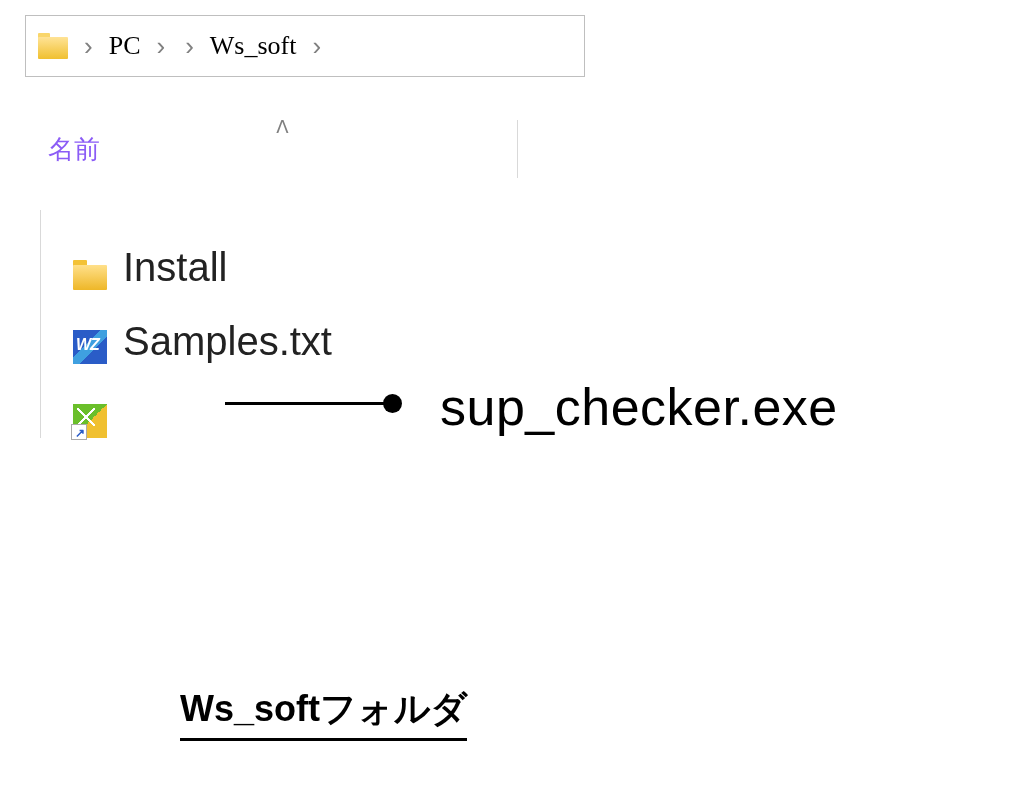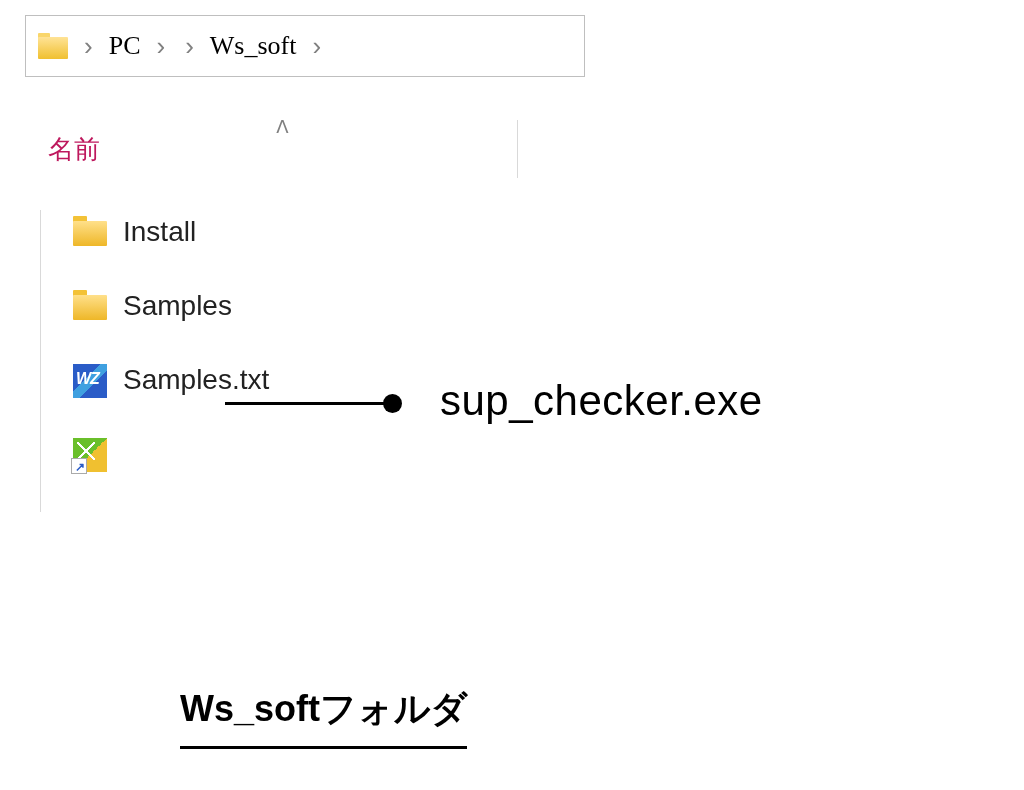--- a/index.html
+++ b/index.html
@@ -57,47 +57,47 @@
 
   
   .col-header-area {
     position: absolute;
     left: 48px; top: 120px;
     width: 470px; height: 58px;
     display: flex; align-items: center;
     border-right: 1px solid #d9d9d9;
   }
   .col-name {
-    color: #be185d;
+    color: #8b5cf6;
     font-size: 26px;
     padding-right: 40px;
   }
   .sort-caret {
     position: absolute;
     left: 50%; top: -4px;
     transform: translateX(-50%);
     color: #808080;
     font-size: 18px;
   }
 
   
   .file-list {
     position: absolute;
     left: 40px; top: 210px;
     width: 520px;
     border-left: 1px solid #d9d9d9;
     padding-top: 6px;
   }
   .file-row {
-    display: flex; align-items: flex-start;
+    display: flex; align-items: flex-end;
     height: 74px;
     padding-left: 32px;
     gap: 16px;
     cursor: pointer;
-    font-size: 28px;
+    font-size: 40px;
     color: #222;
   }
   .ficon {
     width: 34px; height: 30px; position: relative; flex: 0 0 auto;
   }
   
   .ficon.folder::before {
     content: "";
     position: absolute;
     left: 0; top: 0;
@@ -174,32 +174,32 @@
   .anno-dot {
     position: absolute;
     left: 383px; top: 394px;
     width: 19px; height: 19px;
     background: #000;
     border-radius: 50%;
   }
   .anno-label {
     position: absolute;
     left: 440px; top: 377px;
-    font-size: 42px;
+    font-size: 52px;
     letter-spacing: 0.5px;
   }
 
   
   .caption {
     position: absolute;
     left: 180px; top: 685px;
     font-size: 36px;
     font-weight: bold;
     border-bottom: 3px solid #000;
-    padding-bottom: 12px;
+    padding-bottom: 4px;
   }
 </style>
 </head>
 <body>
 
 <div class="breadcrumb">
   <span class="bc-folder-icon"></span>
   <span class="bc-sep">›</span>
   <span class="bc-item">PC</span>
   <span class="bc-sep">›</span>
@@ -210,24 +210,20 @@
 
 <div class="col-header-area">
   <span class="sort-caret">ᐱ</span>
   <span class="col-name">名前</span>
 </div>
 
 <div class="file-list">
   <div class="file-row">
     <span class="ficon folder"></span>
     <span>Install</span>
-  </div>
-  <div class="file-row">
-    <span class="ficon folder"></span>
-    <span>Samples</span>
   </div>
   <div class="file-row">
     <span class="ficon wz"></span>
     <span>Samples.txt</span>
   </div>
   <div class="file-row">
     <span class="ficon shortcut">
         <span class="arrow"></span>
       </span>
   </div>

